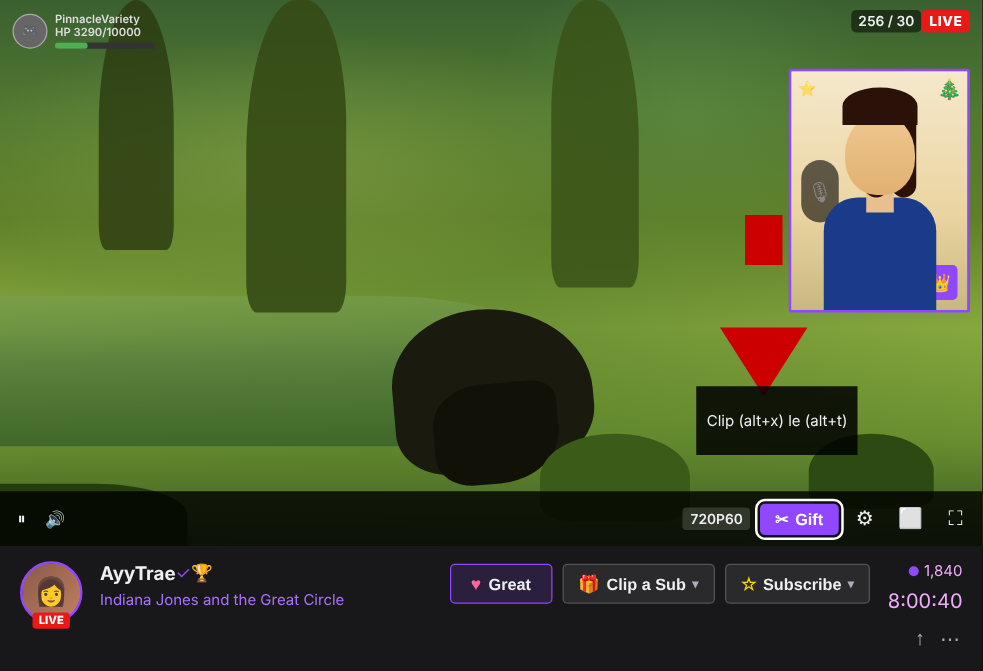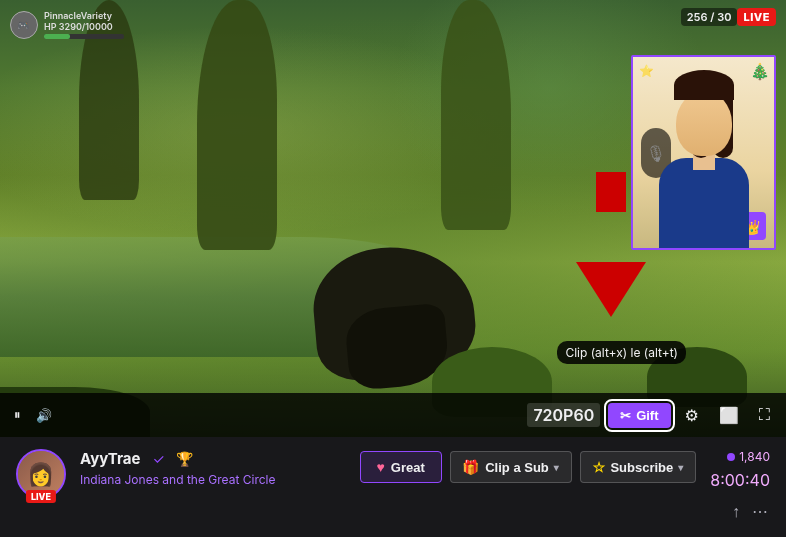--- a/index.html
+++ b/index.html
@@ -280,22 +280,22 @@
     }
 
     
     .clip-tooltip {
       position: absolute;
       bottom: 73px;
       right: 100px;
       background: rgba(0,0,0,0.85);
       color: #efeff1;
       font-size: 12px;
-      padding: 4px 8px;
-      border-radius: 10px;
+      padding: 20px 8px;
+      border-radius: 0;
       white-space: nowrap;
       z-index: 20;
       text-align: center;
     }
 
     
     .controls-bar {
       position: absolute;
       bottom: 0;
       left: 0;
@@ -315,21 +315,21 @@
       cursor: pointer;
       padding: 4px;
       border-radius: 4px;
       display: flex;
       align-items: center;
       gap: 4px;
       font-size: 13px;
     }
     .spacer { flex: 1; }
     .quality-badge {
-      font-size: 16px;
+      font-size: 11px;
       color: #efeff1;
       background: rgba(255,255,255,0.15);
       padding: 2px 6px;
       border-radius: 3px;
       font-weight: 600;
     }
     .clip-btn {
       background: #9147ff;
       border: none;
       color: #fff;
@@ -397,21 +397,21 @@
       border-radius: 3px;
     }
 
     .stream-details {
       flex: 1;
       min-width: 0;
     }
     .streamer-name-row {
       display: flex;
       align-items: center;
-      gap: 12px;
+      gap: 0;
       margin-bottom: 4px;
     }
     .streamer-name {
       font-size: 15px;
       font-weight: 700;
       color: #efeff1;
     }
     .verified-badge {
       color: #9147ff;
       font-size: 14px;

